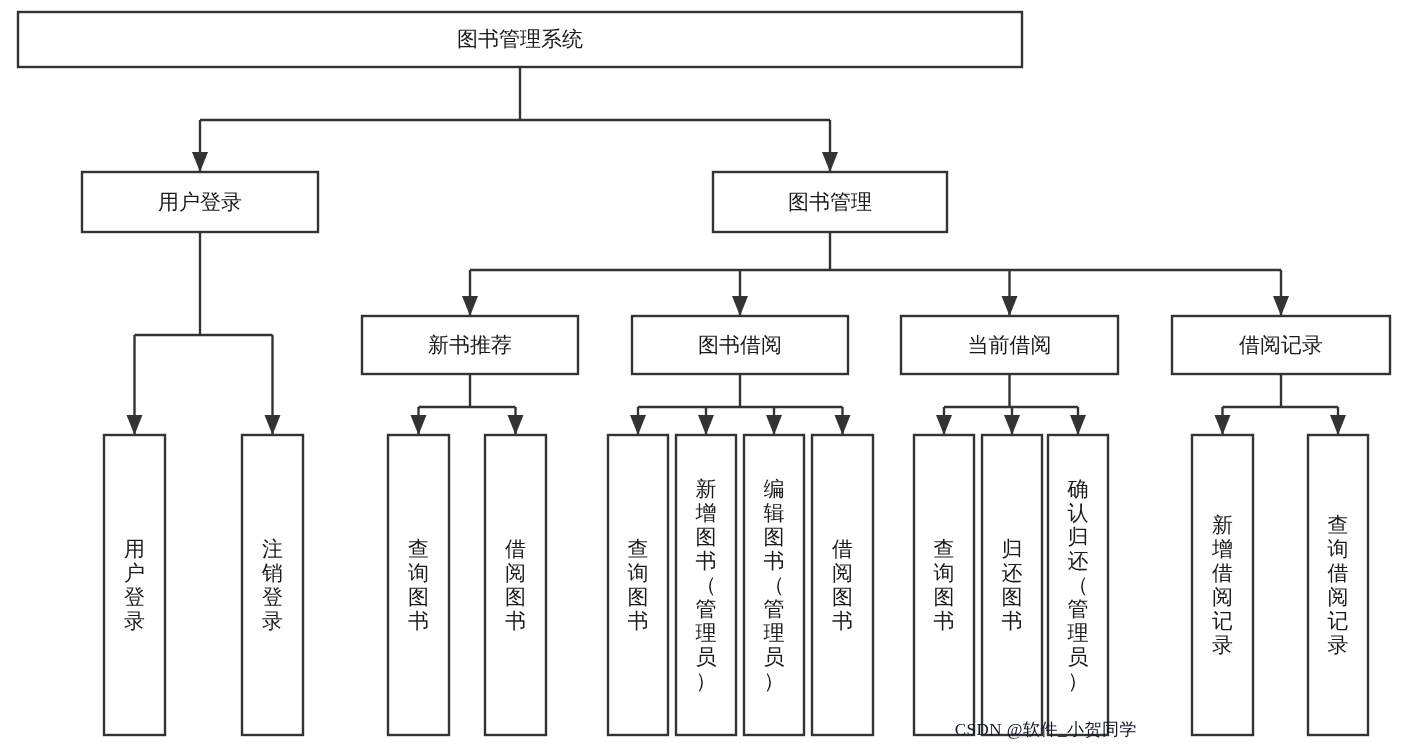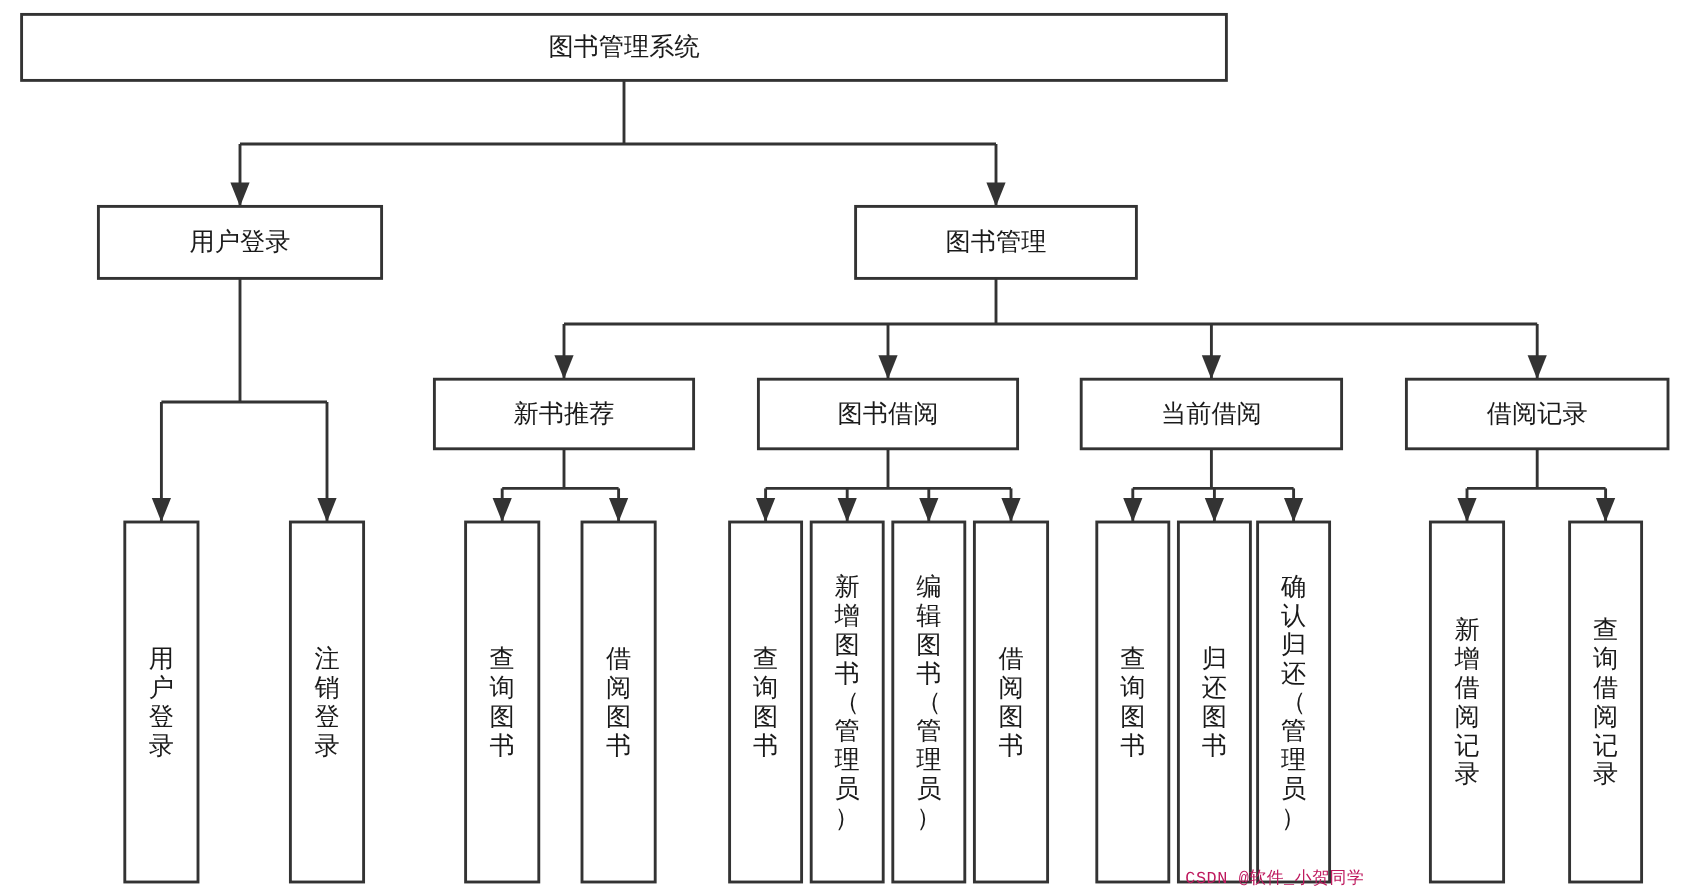--- a/index.html
+++ b/index.html
@@ -52,23 +52,23 @@
   .node-label-v {
     font-family: "Liberation Sans", "DejaVu Sans", sans-serif;
     font-size: 21px;
     fill: #1a1a1a;
     text-anchor: middle;
   }
   .watermark {
     position: absolute;
     right: 8px;
     bottom: 6px;
-    font-family: Liberation Mono, monospace;
-    font-size: 14px;
-    color: #be185d;
+    font-family: Liberation Serif, serif;
+    font-size: 17px;
+    color: #0f172a;
     letter-spacing: 0.5px;
     white-space: nowrap;
     user-select: none;
   }
 </style>
 </head>
 <body>
 
 <div id="diagram-root">
   <svg id="flow" viewBox="0 0 1405 747">

